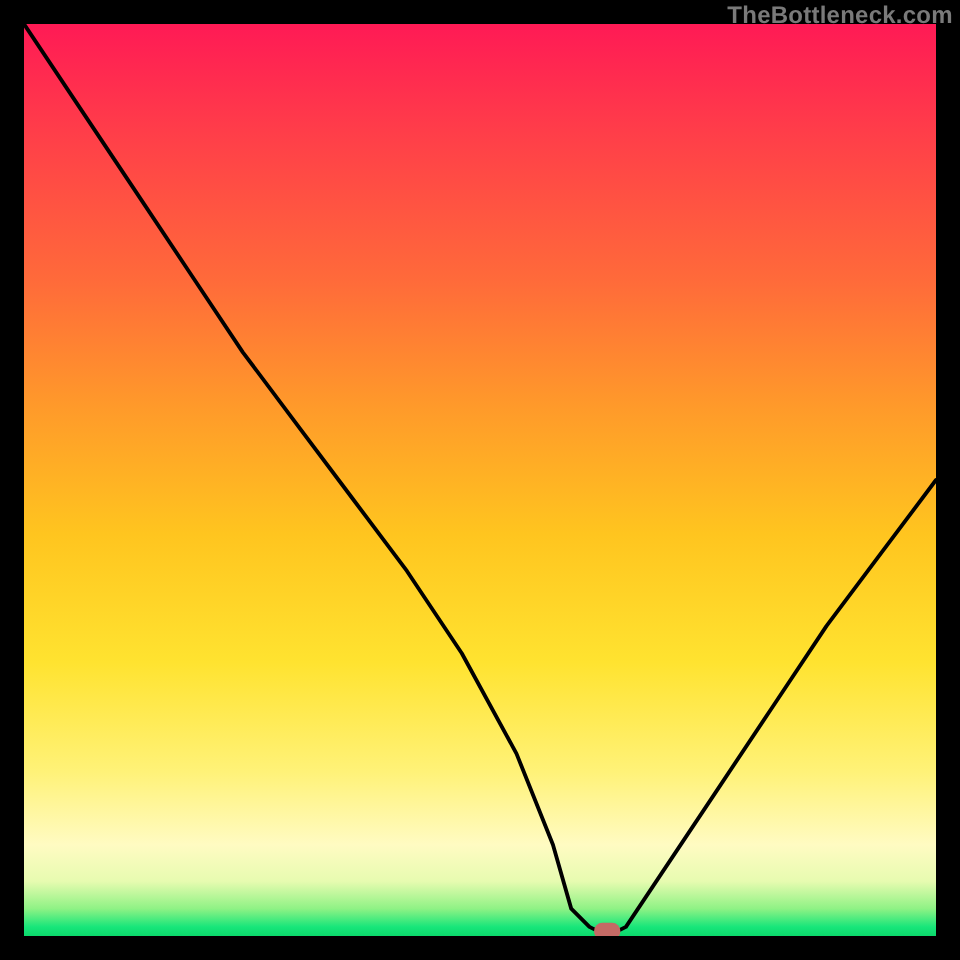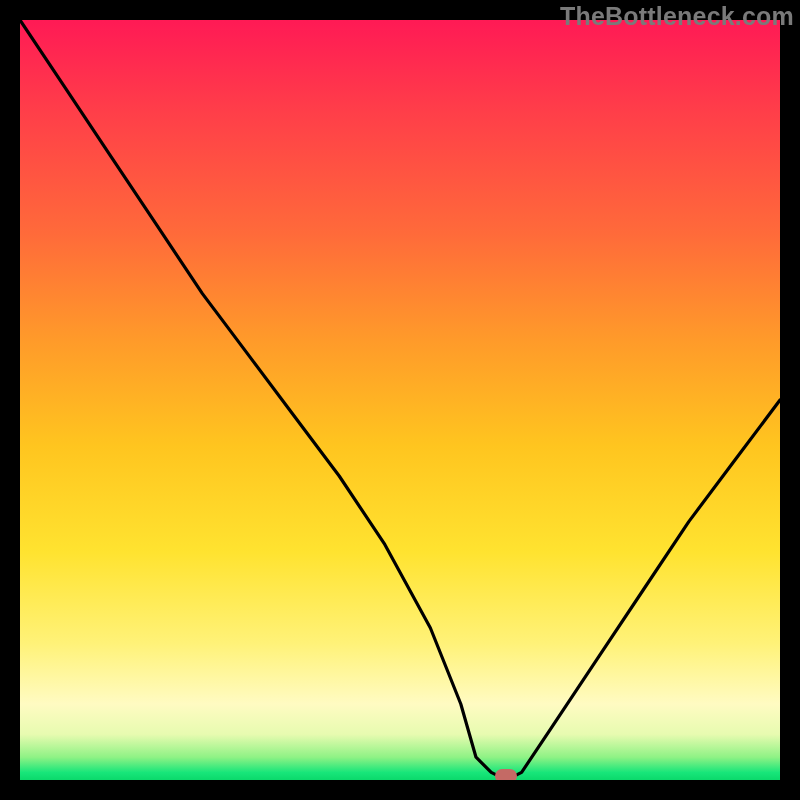--- a/index.html
+++ b/index.html
@@ -42,21 +42,21 @@
       #8ff285 97%,
       #18e67a 99%,
       #0bd96b 100%
     );
   }
   .watermark {
     position: absolute;
     top: 2px;
     right: 6px;
     font-family: Arial, Helvetica, sans-serif;
-    font-size: 25px;
+    font-size: 20px;
     font-weight: 600;
     color: #7a7a7a;
     letter-spacing: 0.2px;
     user-select: none;
   }
   svg.curve {
     position: absolute;
     inset: 0;
   }
   .marker {

